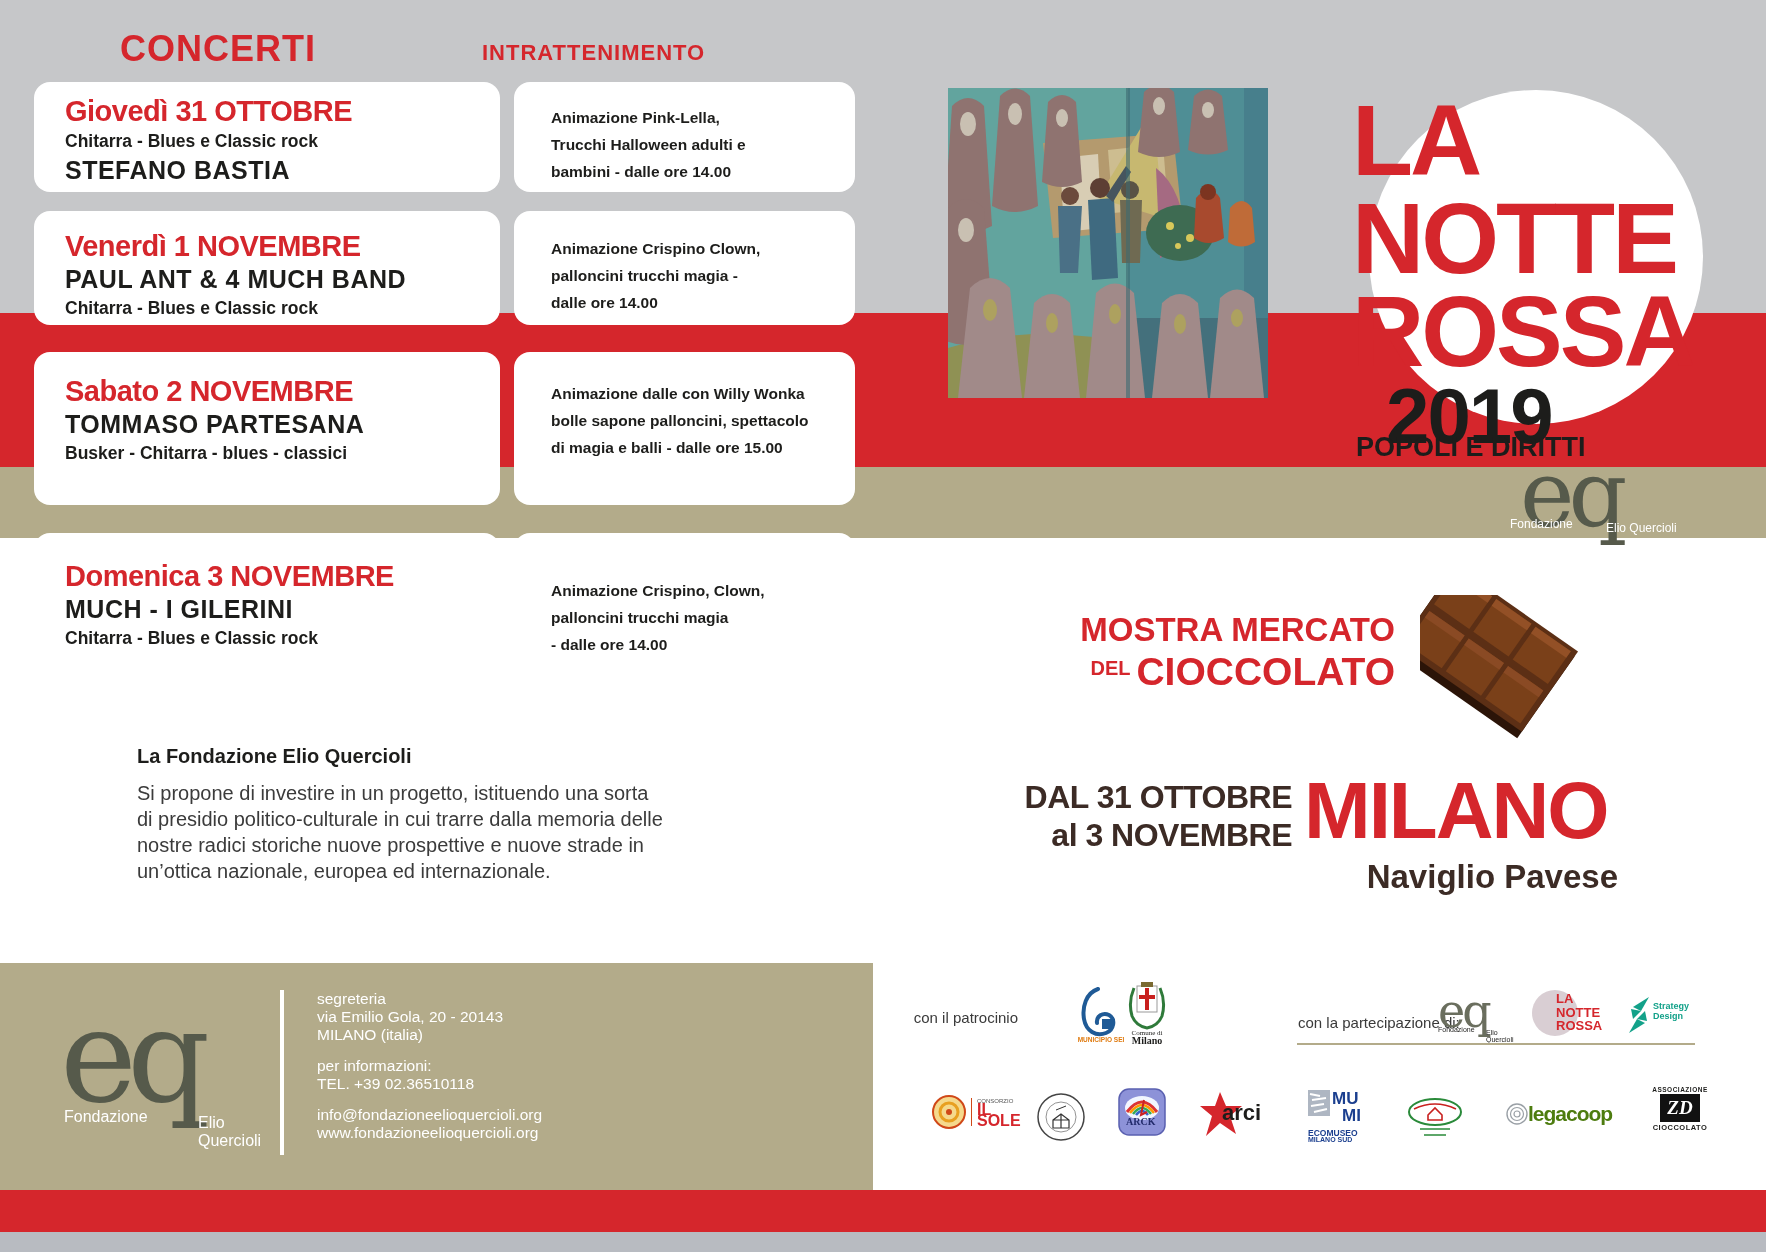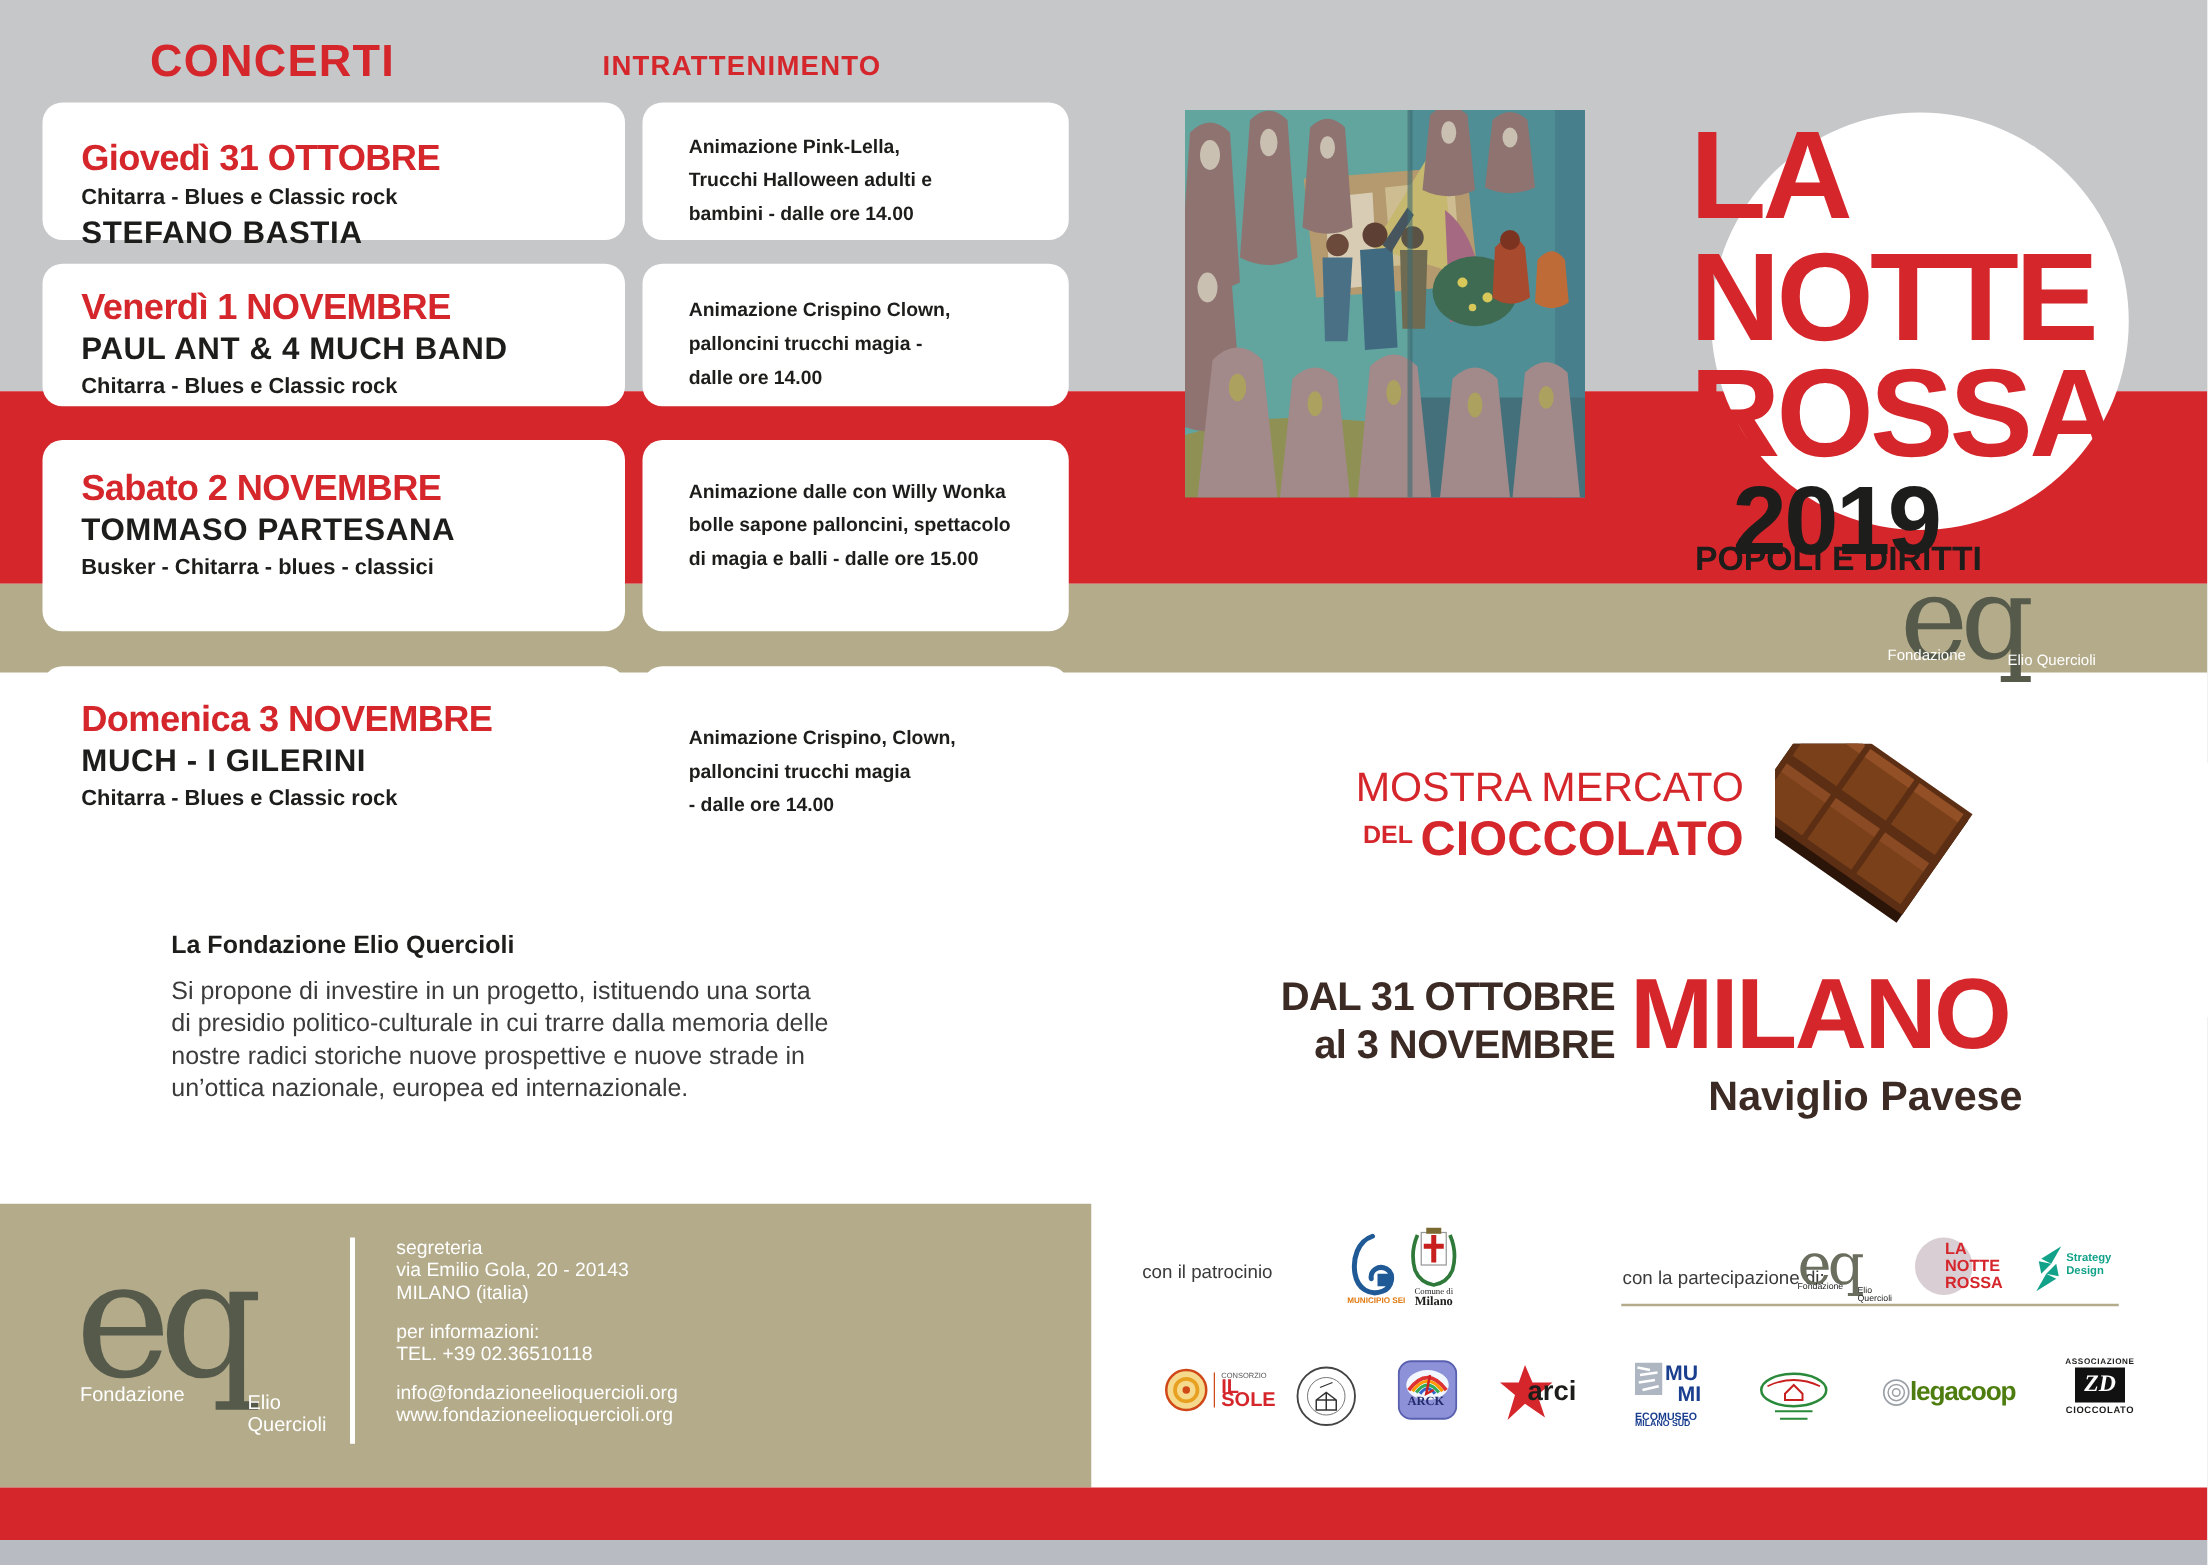--- a/index.html
+++ b/index.html
@@ -13,21 +13,21 @@
   .footer-olive{left:0;top:963px;width:873px;height:227px;background:#b3ab8a;}
   .strip-red{left:0;top:1190px;width:1766px;height:42px;background:#d5262c;}
   .strip-gray{left:0;top:1232px;width:1766px;height:20px;background:#b8bbc1;}
   
   .h-concerti{left:120px;top:28px;font-size:36px;font-weight:bold;letter-spacing:1px;color:#d5262c;}
   .h-intratt{left:482px;top:40px;font-size:22px;font-weight:bold;letter-spacing:1px;color:#d5262c;}
   
   .card{position:absolute;background:#ffffff;border-radius:16px;}
   .cA{left:34px;width:466px;padding-left:31px;box-sizing:border-box;}
   .cB{left:514px;width:341px;padding-left:37px;box-sizing:border-box;}
-  .r1A{top:82px;height:110px;padding-top:28px;}
+  .r1A{top:82px;height:110px;padding-top:12px;}
   .r2A{top:211px;height:114px;padding-top:18px;}
   .r3A{top:352px;height:153px;padding-top:22px;}
   .r4A{top:533px;height:162px;padding-top:26px;}
   .r1B{top:82px;height:110px;padding-top:22px;}
   .r2B{top:211px;height:114px;padding-top:24px;}
   .r3B{top:352px;height:153px;padding-top:28px;}
   .r4B{top:533px;height:162px;padding-top:44px;}
   .t-date{color:#d5262c;font-size:29px;font-weight:bold;letter-spacing:-0.5px;line-height:34px;}
   .t-artist{color:#1d1d1b;font-size:25px;font-weight:bold;letter-spacing:0.5px;line-height:32px;}
   .t-genre{color:#1d1d1b;font-size:17.5px;font-weight:bold;line-height:26px;}
@@ -41,21 +41,21 @@
   .t-year{left:1354px;top:381px;color:#1d1d1b;font-weight:bold;font-size:78px;line-height:70px;letter-spacing:-2px;margin-left:32px;}
   .t-sub{left:1356px;top:432px;color:#1d1d1b;font-weight:bold;font-size:27px;letter-spacing:0px;}
   
   .eqban{left:1510px;top:455px;width:200px;height:85px;}
   .eq-letters{font-family:"DejaVu Serif","Liberation Serif",serif;color:#565a4b;}
   .eqban .eq-letters{position:absolute;left:10px;top:-14px;font-size:92px;letter-spacing:-6px;}
   .eqban .cap-l{position:absolute;left:0px;top:62px;color:#ffffff;font-size:12px;}
   .eqban .cap-r{position:absolute;left:96px;top:66px;color:#ffffff;font-size:12px;}
   
   .mostra{left:940px;top:612px;width:455px;text-align:right;color:#d5262c;}
-  .mostra .l1{font-size:33px;font-weight:normal;letter-spacing:0px;line-height:36px;}
+  .mostra .l1{font-size:33px;font-weight:bold;letter-spacing:0px;line-height:36px;}
   .mostra .l2{font-size:39px;font-weight:bold;letter-spacing:0px;line-height:40px;}
   .mostra .del{font-size:20px;font-weight:bold;vertical-align:10px;margin-right:6px;}
   .choc{left:1420px;top:595px;width:185px;height:185px;}
   
   .evdates{left:940px;top:778px;width:352px;text-align:right;color:#3c2b25;font-weight:bold;}
   .evdates .l{font-size:32px;line-height:38px;letter-spacing:-0.5px;}
   .evcity{left:1304px;top:765px;color:#d5262c;font-size:80px;font-weight:bold;letter-spacing:-2px;line-height:92px;}
   .evvenue{left:1158px;top:858px;width:460px;text-align:right;color:#3c2b25;font-size:33px;font-weight:bold;}
   
   .fond-h{left:137px;top:745px;color:#1d1d1b;font-size:20px;font-weight:bold;text-align:center;}

